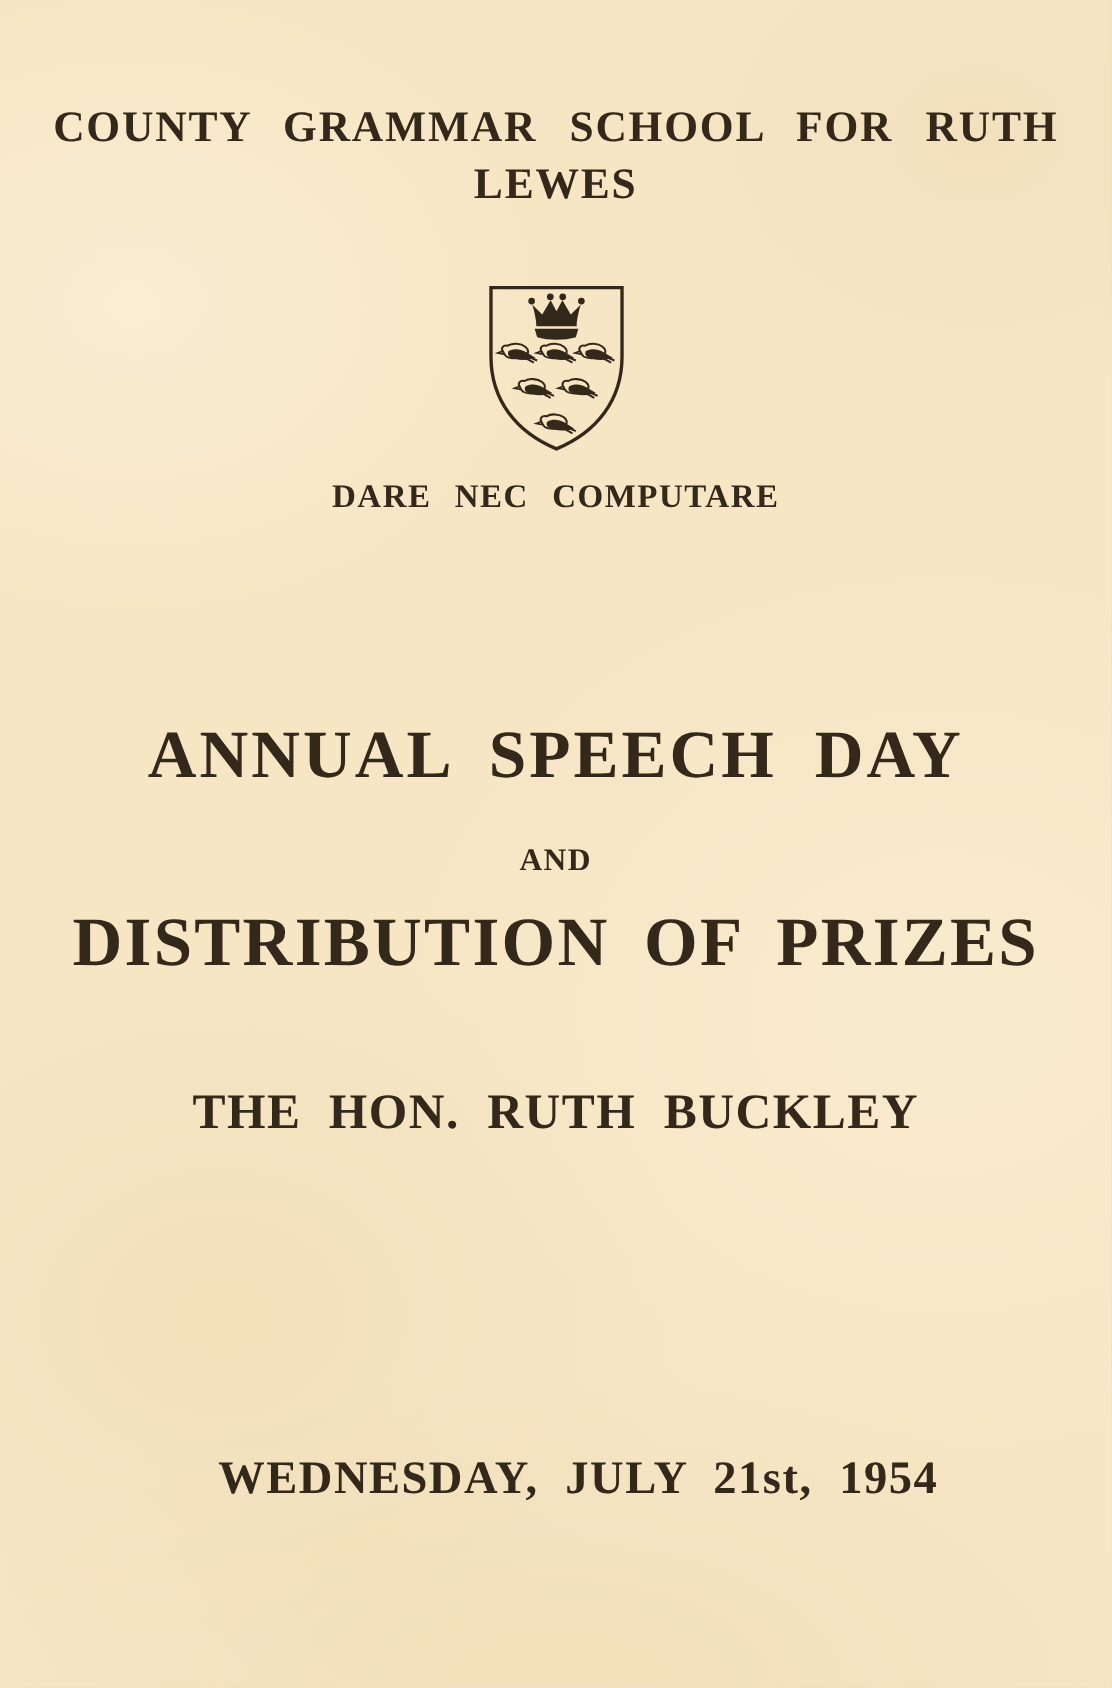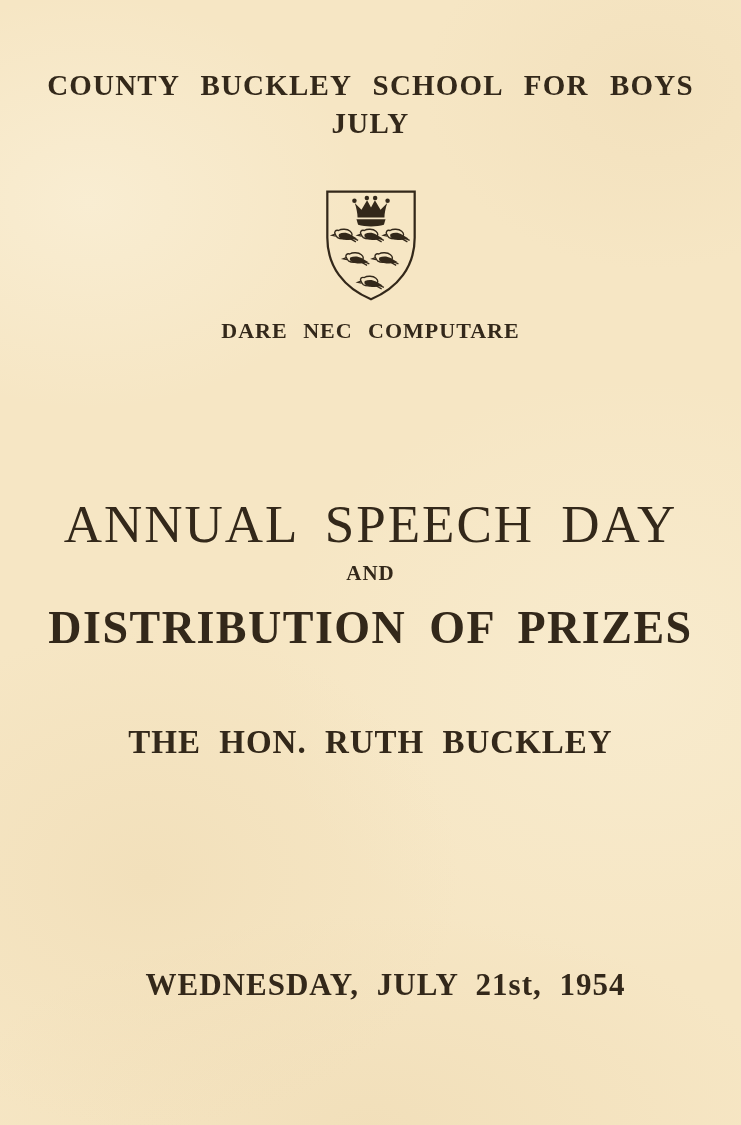--- a/index.html
+++ b/index.html
@@ -34,22 +34,22 @@
   .crest-wrap {
     position: absolute; top: 186px; left: 50%;
     transform: translateX(-50%);
   }
   .motto {
     top: 318px;
     font-size: 22px; font-weight: bold;
     letter-spacing: 1px; word-spacing: 9px; text-align: center;
   }
   .event-title {
-    top: 494px;
-    font-size: 53px; font-weight: normal;
+    top: 477px;
+    font-size: 45px; font-weight: bold;
     letter-spacing: 2px; word-spacing: 12px;
   }
   .conjunction {
     top: 561px;
     font-size: 21px; font-weight: bold;
     letter-spacing: 1px;
   }
   .event-subtitle {
     top: 601px;
     font-size: 46px; font-weight: bold;
@@ -75,22 +75,22 @@
     font-size: 31px; font-weight: bold;
     letter-spacing: 1px; word-spacing: 9px; padding-left: 15px;
   }
 </style>
 </head>
 <body>
 
 <div class="page">
 
   <div class="center school-name">
-    <div>COUNTY BUCKLEY SCHOOL FOR BOYS</div>
-    <div>JULY</div>
+    <div>COUNTY GRAMMAR SCHOOL FOR RUTH</div>
+    <div>LEWES</div>
   </div>
 
   <div class="crest-wrap">
     <svg width="112" height="119" viewBox="0 0 100 106" aria-hidden="true">
       <defs>
         <g id="martlet">
           <path d="M4.2 6.2 C2.6 4 4.4 1.8 7 2.6 C9.6 0.9 14.8 1.1 17.4 3.2 C19.8 5.1 19.6 7.6 17 8.8 C13.6 10.3 8.4 10.4 6.2 9 C5.2 8.3 4.7 7.3 4.2 6.2 Z" fill="#f6e6c4" stroke="#33281a" stroke-width="1.2"></path>
           <path d="M4.4 5.6 L1 6.9 L4.6 7.6" fill="none" stroke="#33281a" stroke-width="1"></path>
           <path d="M7.5 5.8 C10.5 4.2 14.5 4.4 17.5 6.2 L23.5 9.8 C18.5 11.8 11 11.4 7.8 8.8 C6.9 8 7 6.6 7.5 5.8 Z" fill="#33281a"></path>
           <path d="M18 8.6 L24.5 11.4 M17 9.7 L22.5 12.7" fill="none" stroke="#33281a" stroke-width="1.2"></path>

